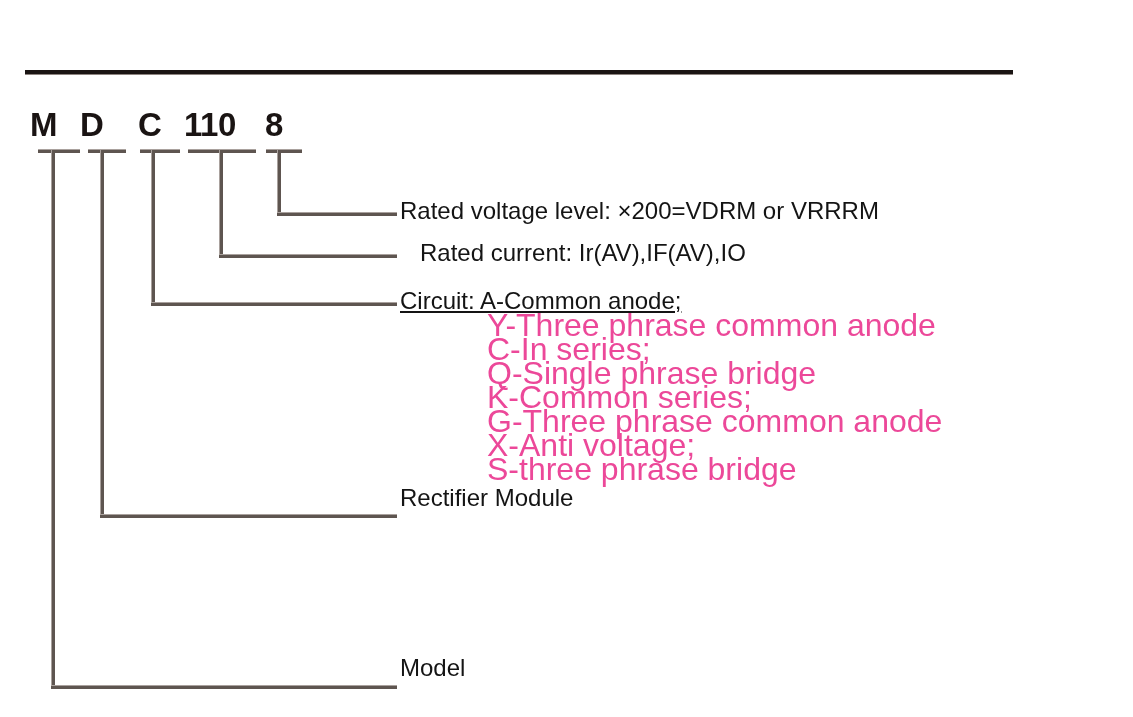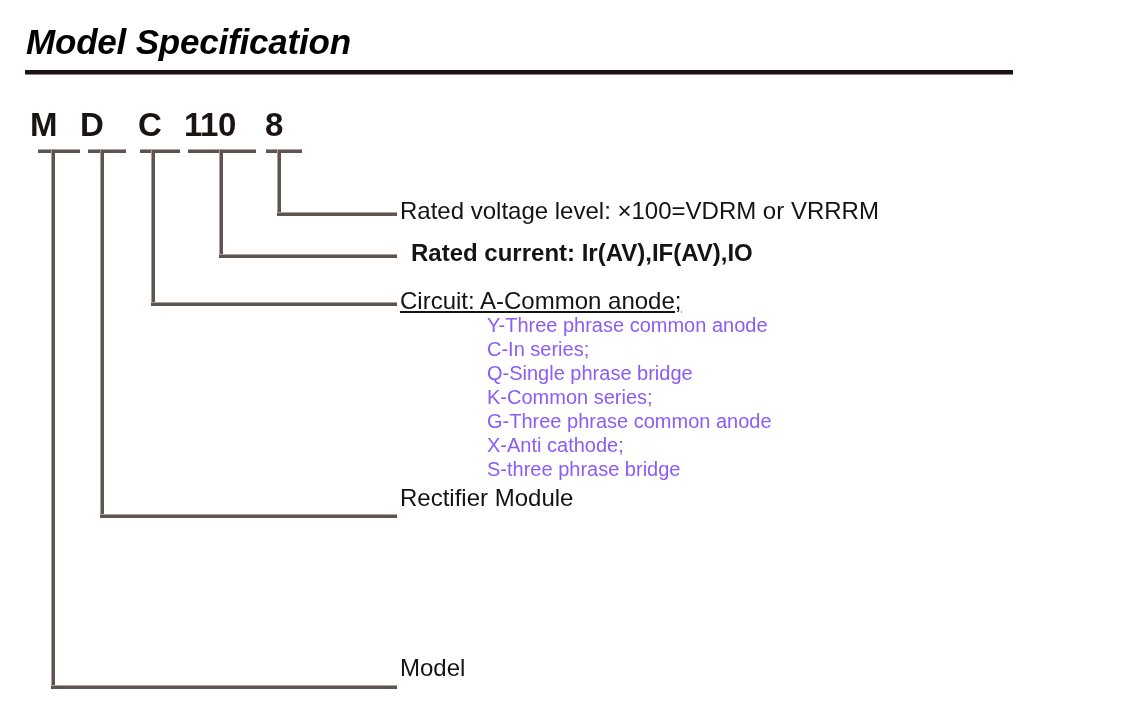--- a/index.html
+++ b/index.html
@@ -73,33 +73,32 @@
   
   .label {
     position: absolute;
     font-size: 24px;
     color: #141414;
     line-height: 24px;
     white-space: nowrap;
   }
   .sub-list {
     position: absolute;
-    font-size: 20px;
-    color: #8b5cf6;
+    font-size: 32px;
+    color: #ec4899;
     line-height: 24px;
     white-space: nowrap;
   }
   .sub-list div { height: 24px; }
 </style>
 </head>
 <body>
 
 <div id="page">
 
-  <div id="title">Model Specification</div>
   <div id="title-rule"></div>
 
   <div class="code-char" style="left:30px; top:108px;">M</div>
   <div class="code-char" style="left:80px; top:108px;">D</div>
   <div class="code-char" style="left:138px; top:108px;">C</div>
   <div class="code-char" style="left:184px; top:108px;">110</div>
   <div class="code-char" style="left:265px; top:108px;">8</div>
 
   <div class="lead-bar" style="left:38px;  top:149px; width:42px;"></div>
   <div class="lead-bar" style="left:88px;  top:149px; width:38px;"></div>
@@ -115,33 +114,33 @@
 
   <div class="lead-v" style="left:151px; top:150px; height:153px;"></div>
   <div class="lead-h" style="left:151px; top:302px; width:246px;"></div>
 
   <div class="lead-v" style="left:100px; top:150px; height:366px;"></div>
   <div class="lead-h" style="left:100px; top:514px; width:297px;"></div>
 
   <div class="lead-v" style="left:51px; top:150px; height:537px;"></div>
   <div class="lead-h" style="left:51px; top:685px; width:346px;"></div>
 
-  <div class="label" style="left:400px; top:199px;">Rated voltage level: ×100=VDRM or VRRRM</div>
+  <div class="label" style="left:400px; top:199px;">Rated voltage level: ×200=VDRM or VRRRM</div>
 
-  <div class="label" style="left:411px; top:241px;font-weight:bold;">Rated current: Ir(AV),IF(AV),IO</div>
+  <div class="label" style="left:420px; top:241px;">Rated current: Ir(AV),IF(AV),IO</div>
 
   <div class="label" style="left:400px; top:289px;text-decoration:underline;">Circuit: A-Common anode;</div>
 
   <div class="sub-list" style="left:487px; top:313px;">
     <div>Y-Three phrase common anode</div>
     <div>C-In series;</div>
     <div>Q-Single phrase bridge</div>
     <div>K-Common series;</div>
     <div>G-Three phrase common anode</div>
-    <div>X-Anti cathode;</div>
+    <div>X-Anti voltage;</div>
     <div>S-three phrase bridge</div>
   </div>
 
   <div class="label" style="left:400px; top:486px;">Rectifier Module</div>
 
   <div class="label" style="left:400px; top:656px;">Model</div>
 
 </div>
 
 </body></html>

